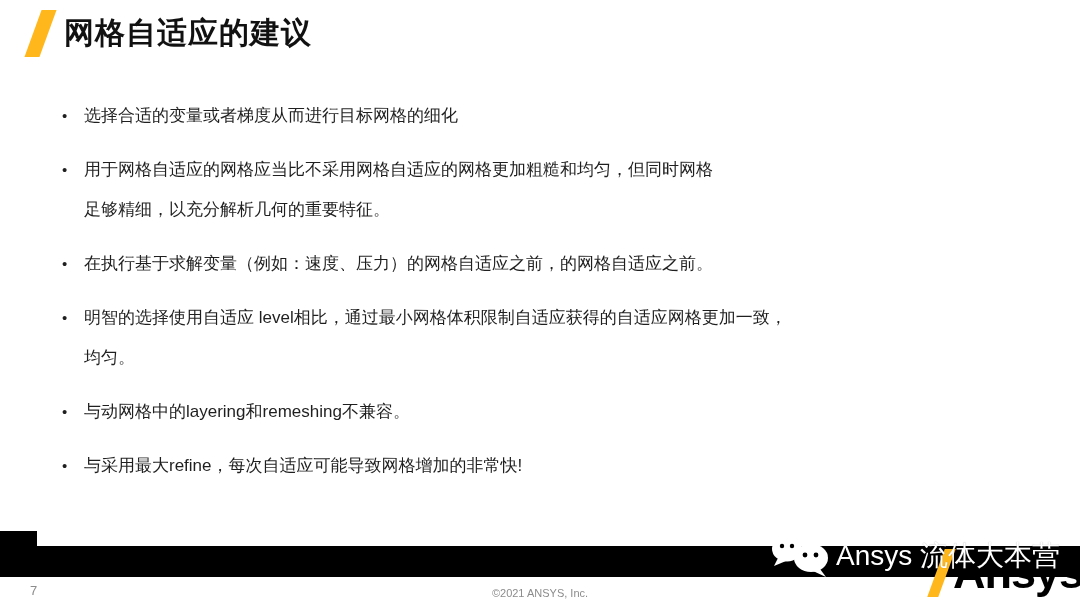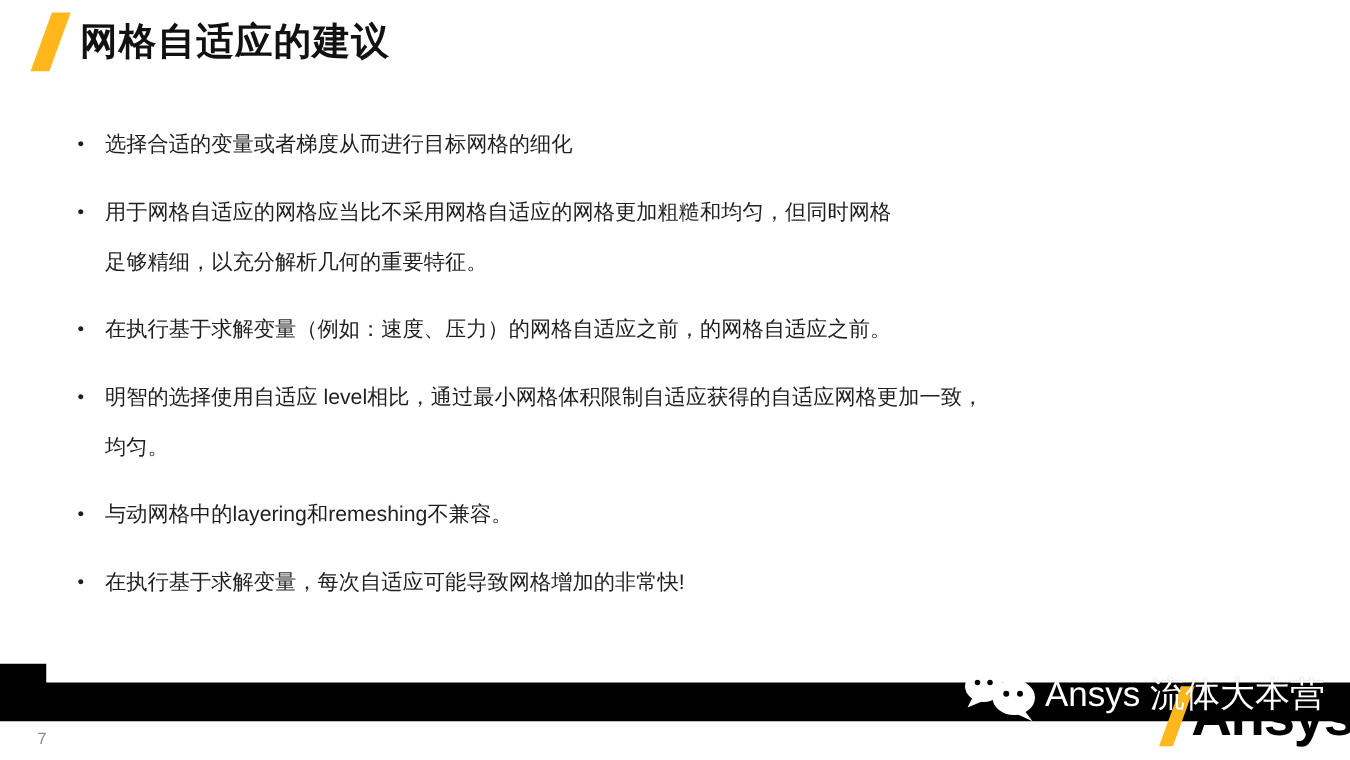--- a/index.html
+++ b/index.html
@@ -154,21 +154,21 @@
         <span class="bullet-marker">•</span>
         <span class="bullet-text">明智的选择使用自适应 level相比，通过最小网格体积限制自适应获得的自适应网格更加一致，
 均匀。</span>
       </li>
       <li class="bullet-item">
         <span class="bullet-marker">•</span>
         <span class="bullet-text">与动网格中的layering和remeshing不兼容。</span>
       </li>
       <li class="bullet-item">
         <span class="bullet-marker">•</span>
-        <span class="bullet-text">在执行基于求解变量，每次自适应可能导致网格增加的非常快!</span>
+        <span class="bullet-text">与采用最大refine，每次自适应可能导致网格增加的非常快!</span>
       </li>
     </ul>
 
   <div class="footer-notch"></div>
   <div class="footer-bar"></div>
 
   <div class="ansys-logo">
     <div class="logo-slash"></div>
     <div class="logo-text">Ansys</div>
   </div>
@@ -183,14 +183,15 @@
 
       <ellipse cx="41" cy="24" rx="17" ry="14" fill="#ffffff"></ellipse>
       <path d="M50 35 L56 43 L43 37 Z" fill="#ffffff"></path>
       <circle cx="35" cy="21" r="2.4" fill="#000000"></circle>
       <circle cx="46" cy="21" r="2.4" fill="#000000"></circle>
     </svg>
     <div class="watermark-text">Ansys 流体大本营</div>
   </div>
 
   <div class="page-number">7</div>
+  <div class="copyright">©2021 ANSYS, Inc.</div>
 
 </div>
 
 </body></html>

